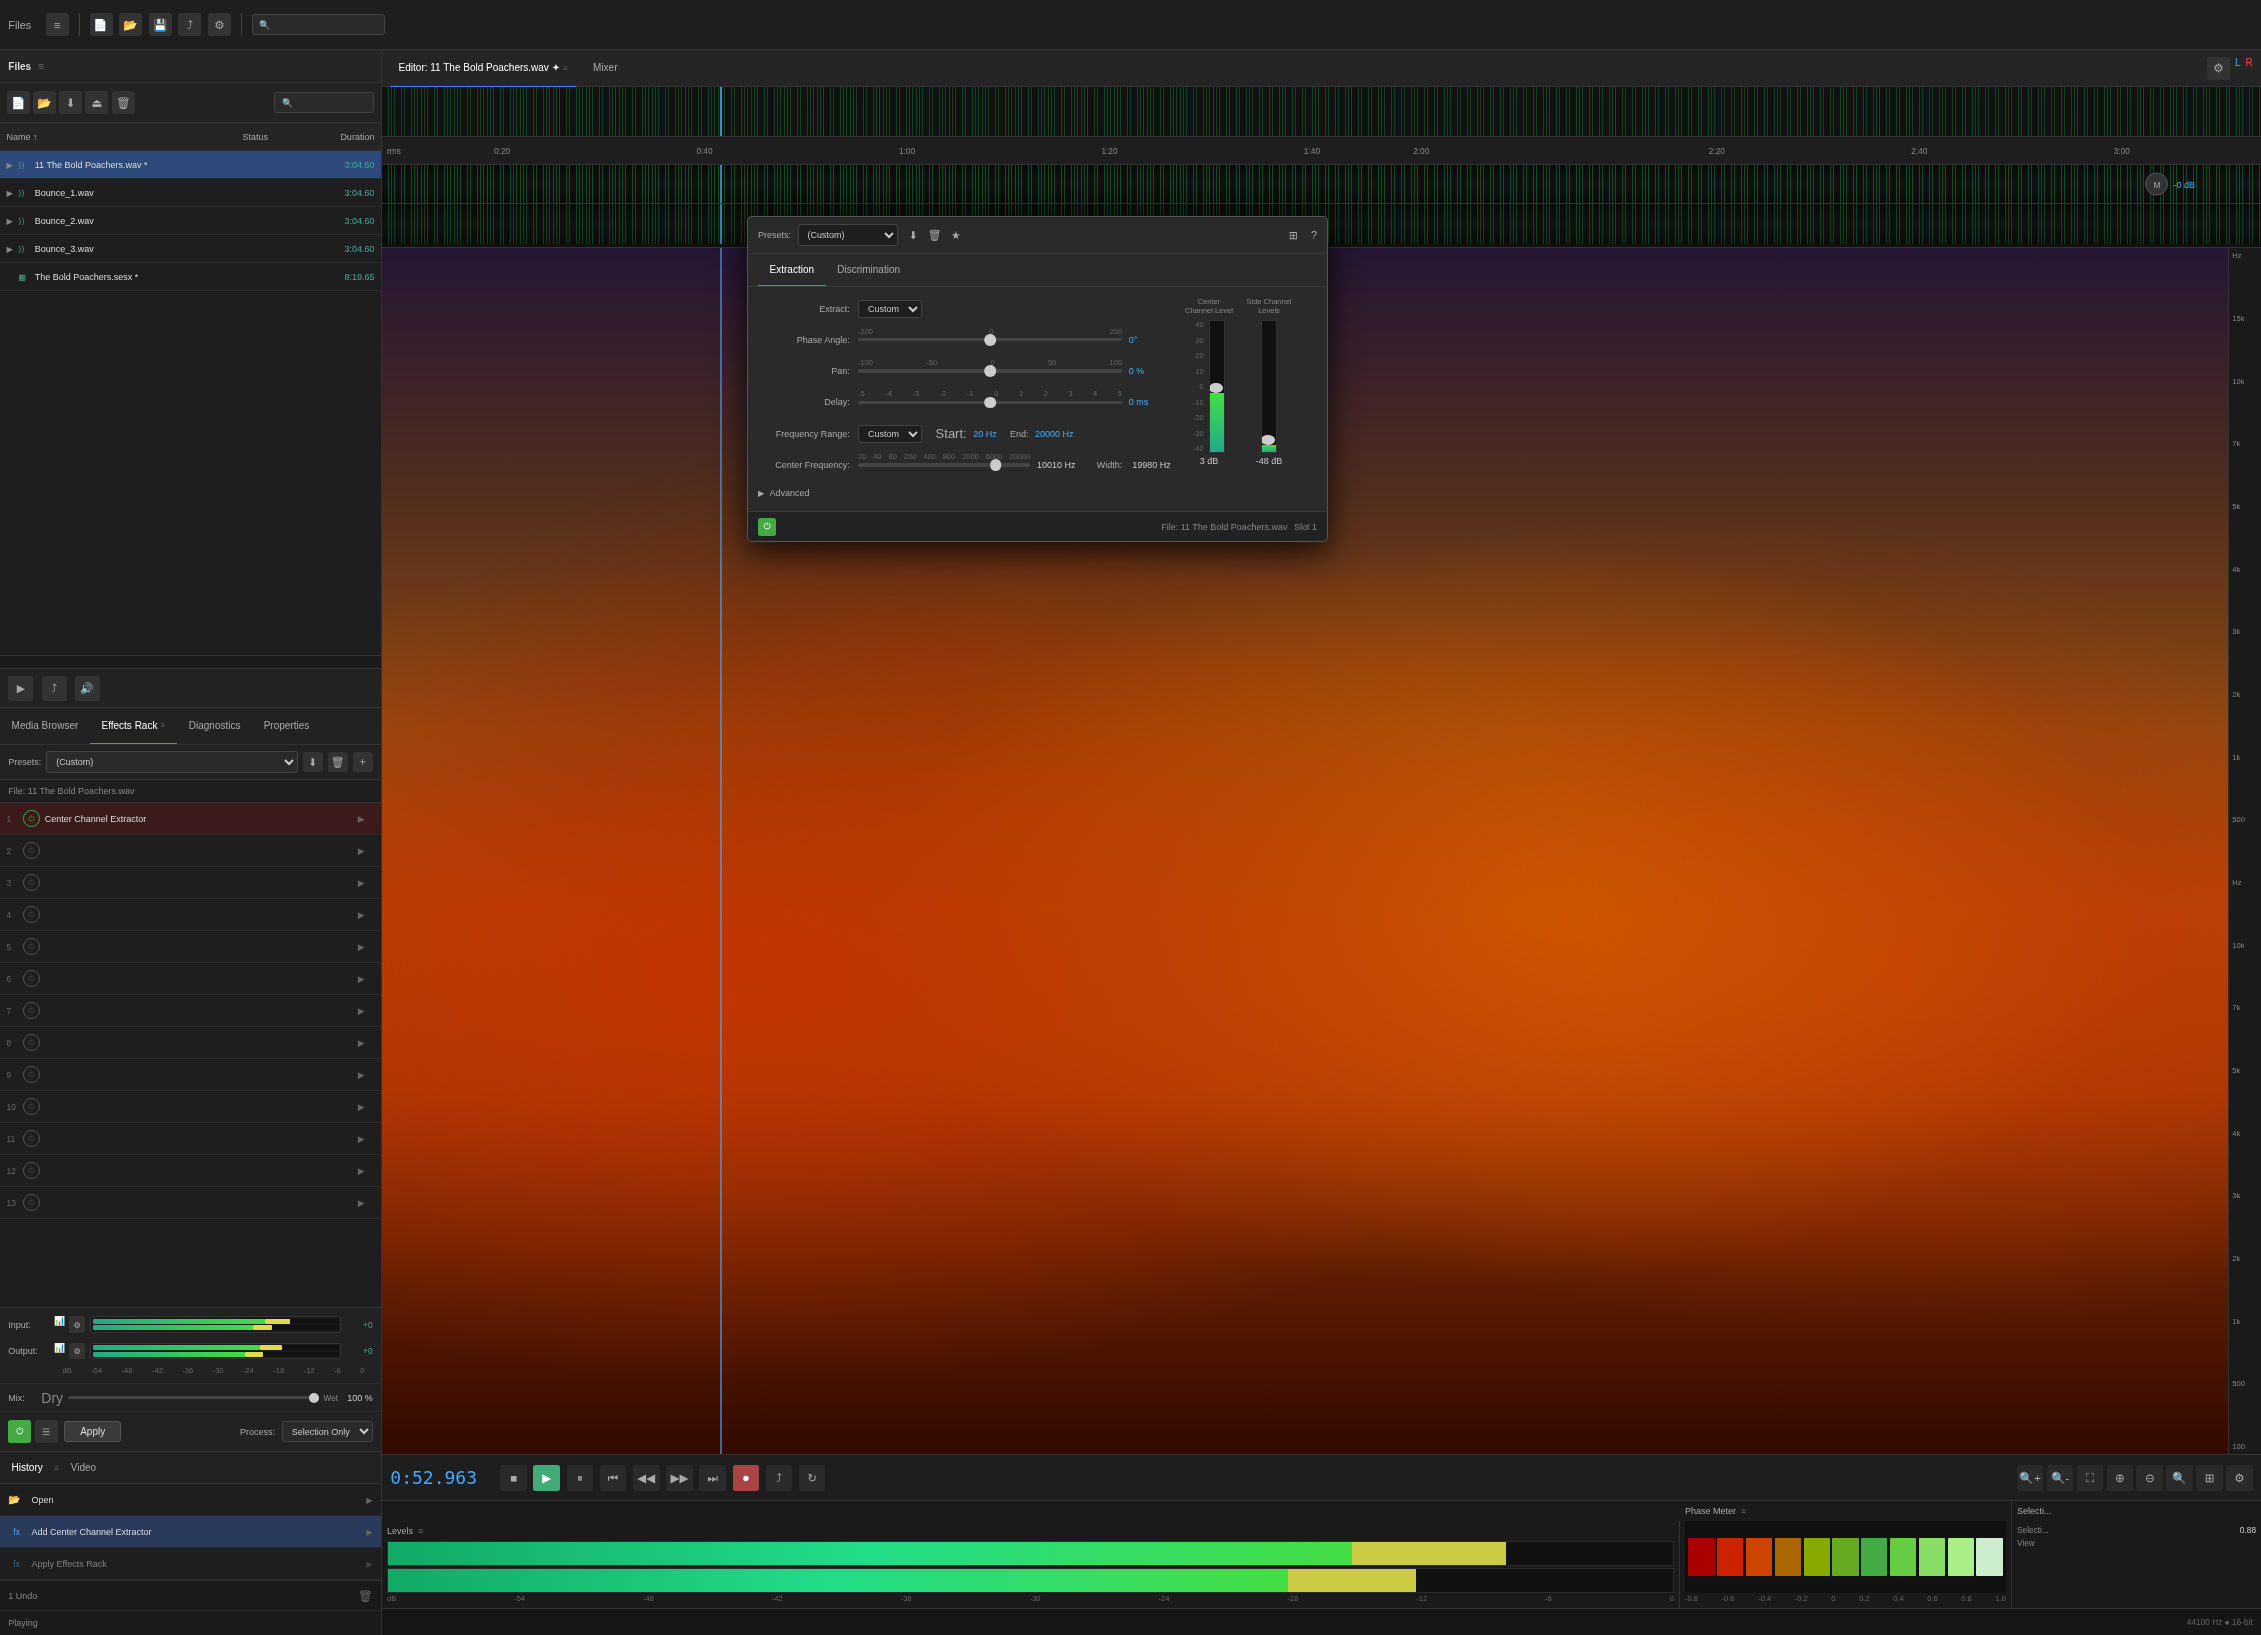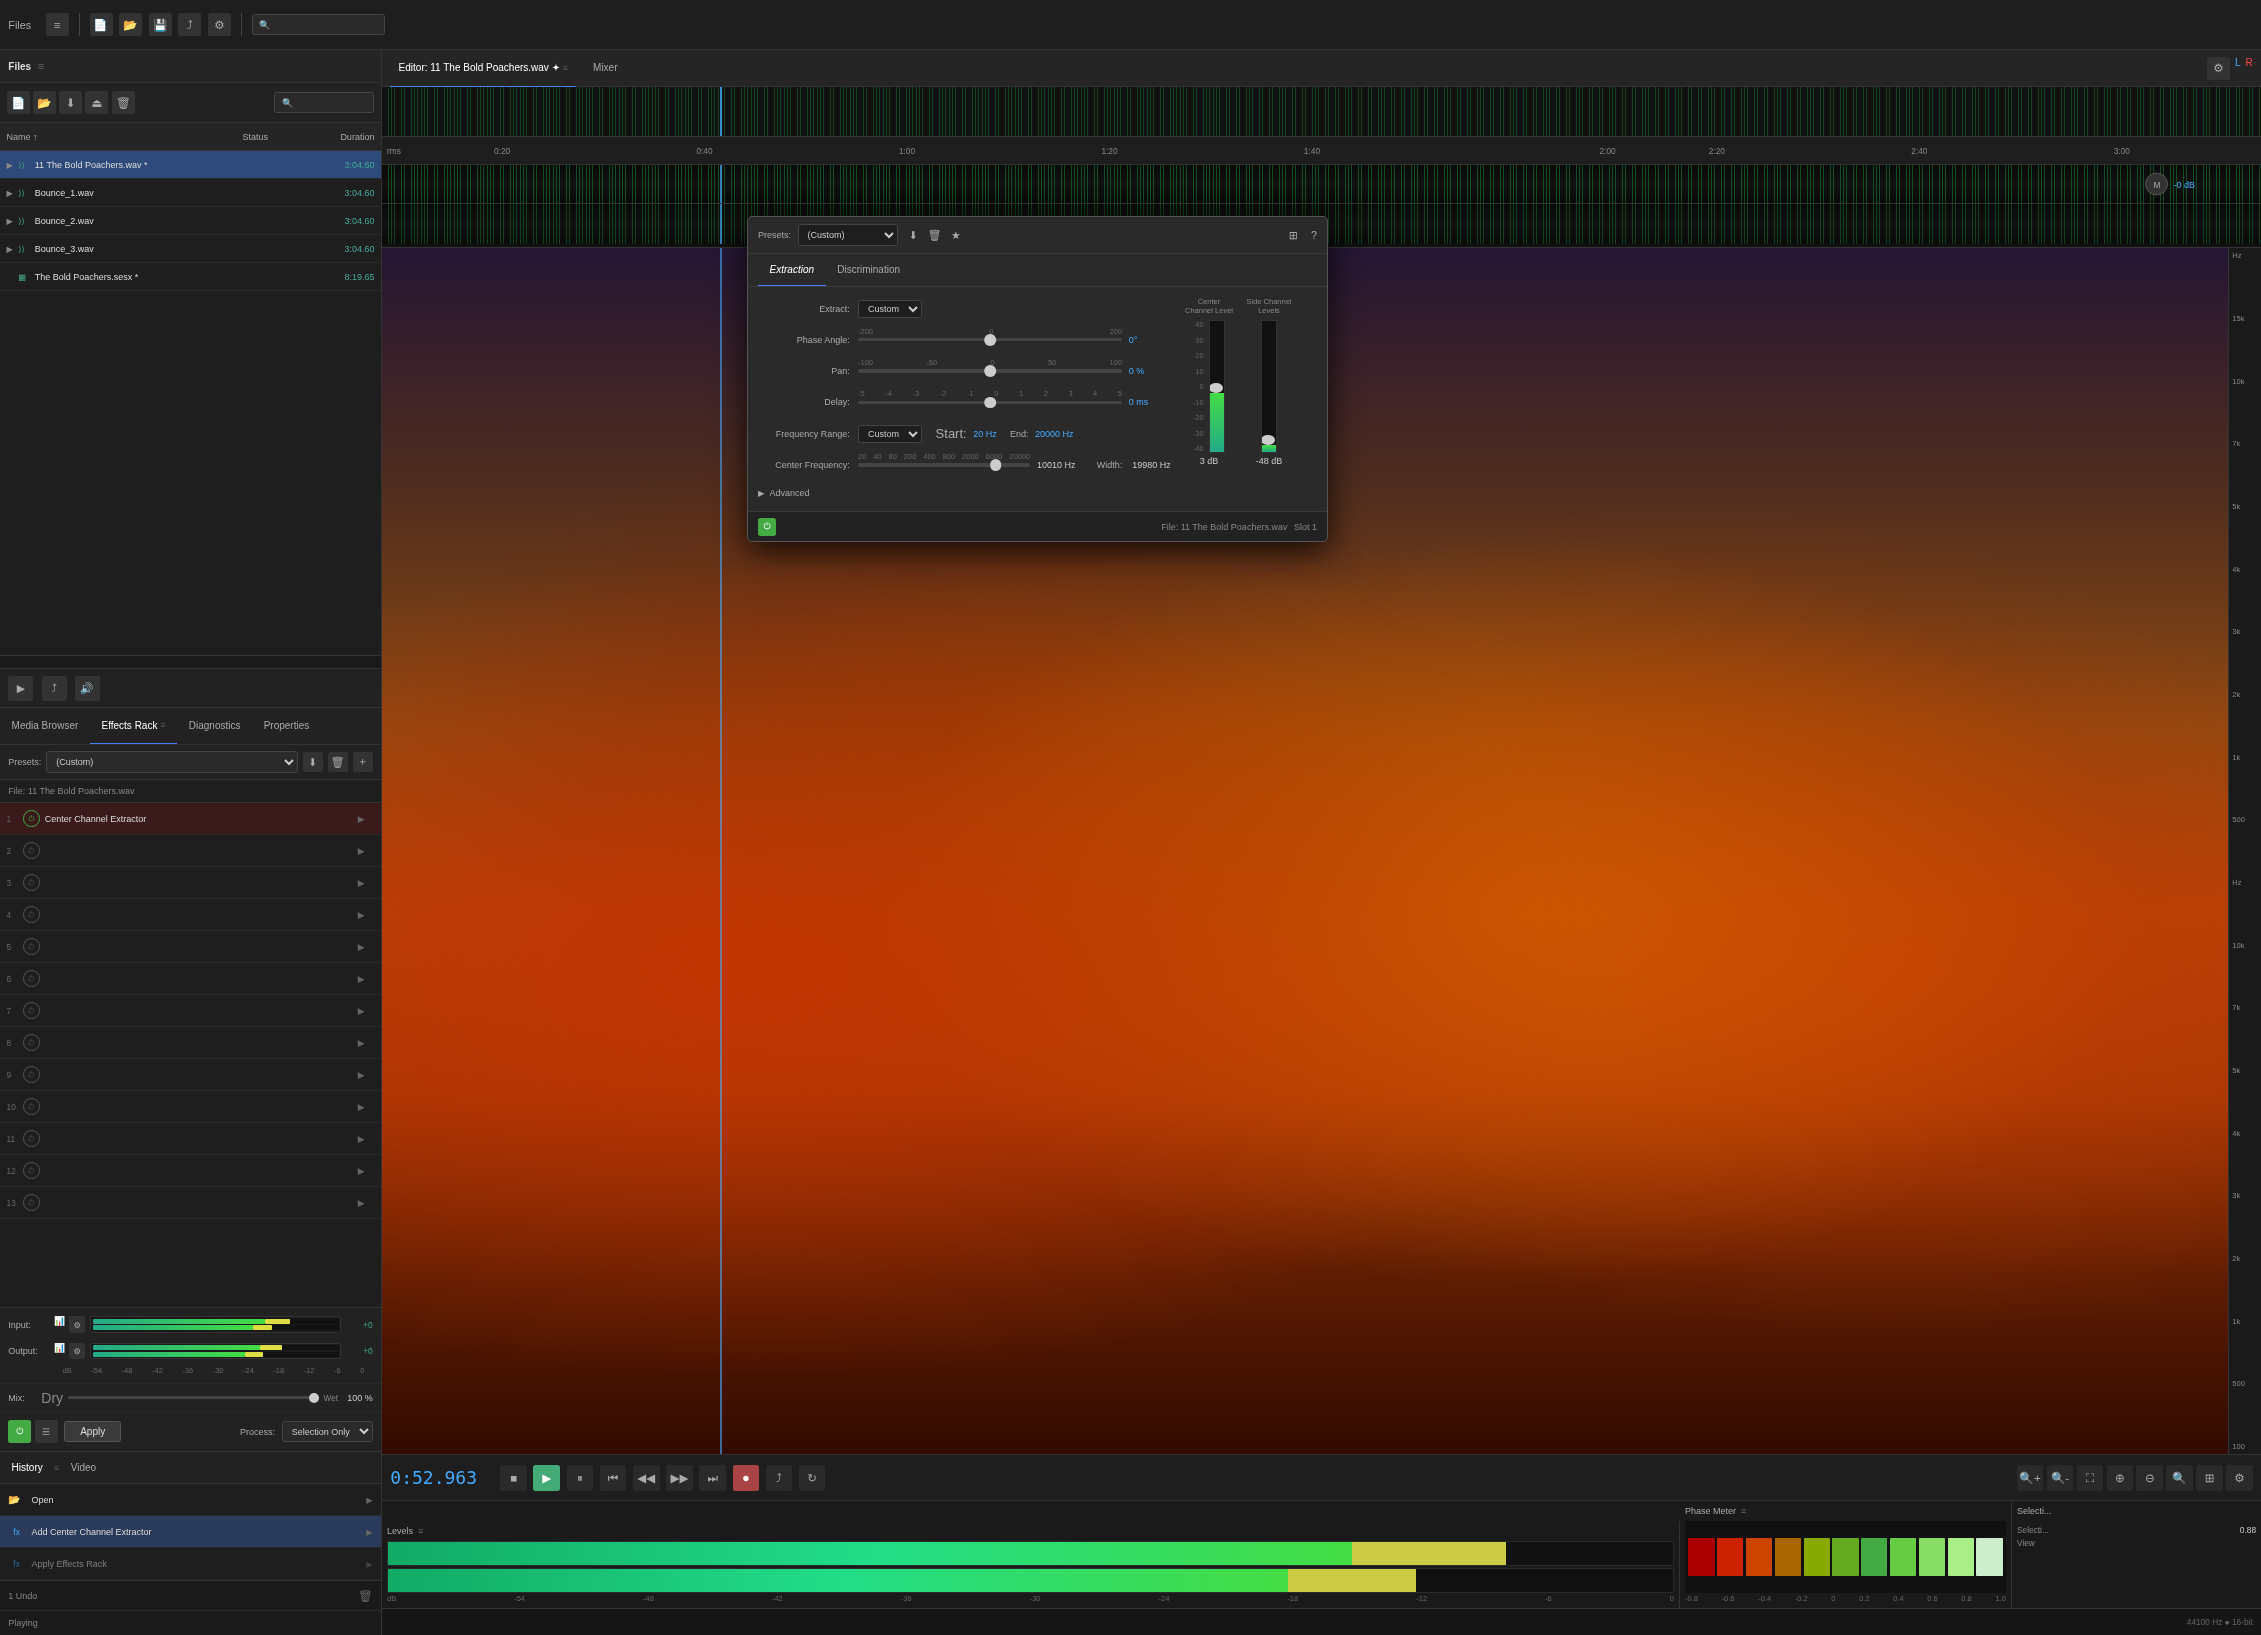--- a/index.html
+++ b/index.html
@@ -709,21 +709,20 @@
       font-size: 10px;
       color: #aaa;
       cursor: pointer;
       border-bottom: 1.7px solid transparent;
       height: 33px;
       display: flex; align-items: center;
     }
     .modal-tab.active {
       color: #fff;
       border-bottom: 1.7px solid #4a7fff;
-      font-style: italic;
     }
 
     .modal-body {
       display: flex;
       padding: 10px;
       gap: 13.3px;
     }
 
     .modal-left { flex: 1; }
     .modal-right {
@@ -1192,21 +1191,21 @@
     </div>
 
     <div class="timeline-ruler">
       <div class="timeline-marks">
         <span>rms</span>
         <span style="flex:1;text-align:center;">0:20</span>
         <span style="flex:1;text-align:center;">0:40</span>
         <span style="flex:1;text-align:center;">1:00</span>
         <span style="flex:1;text-align:center;">1:20</span>
         <span style="flex:1;text-align:center;">1:40</span>
-        <span style="flex:1;text-align:right;">2:00</span>
+        <span style="flex:1;text-align:left;">2:00</span>
         <span style="flex:1;text-align:center;">2:20</span>
         <span style="flex:1;text-align:center;">2:40</span>
         <span style="flex:1;text-align:center;">3:00</span>
       </div>
     </div>
 
     <div class="waveform-tracks">
 
       <div style="height:48%;background:linear-gradient(to bottom,#0a0a0a,#111,#0a0a0a);border-bottom:0.8px solid #333;position:relative;overflow:hidden;">
         <div style="width:100%;height:100%;background:repeating-linear-gradient(90deg,transparent,transparent 2.5px,rgba(20,140,50,0.5) 2.5px,rgba(20,140,50,0.5) 3.3px);"></div>

